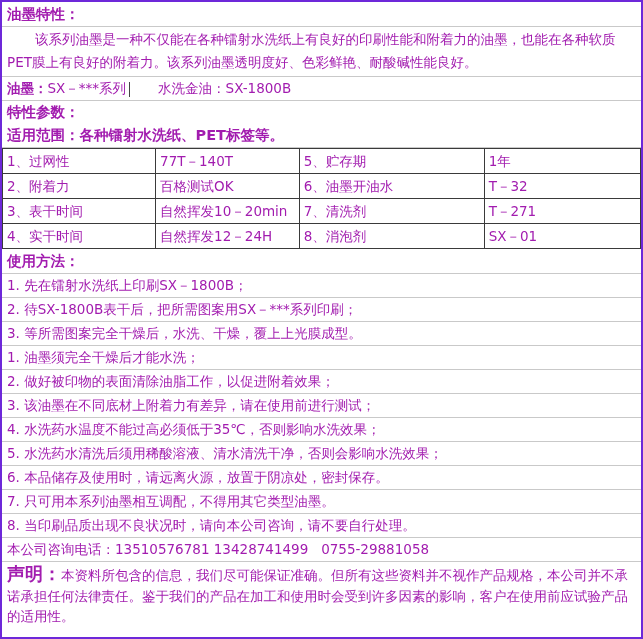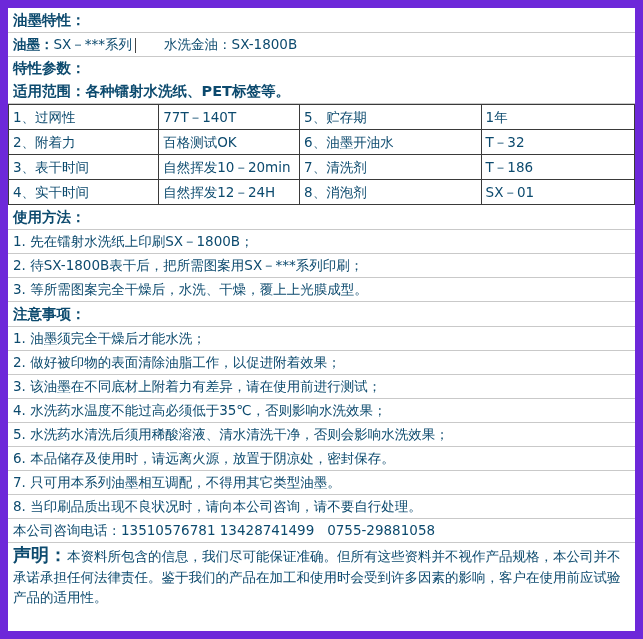--- a/index.html
+++ b/index.html
@@ -1,23 +1,23 @@
 <!DOCTYPE html>
 <html><head>
 <meta charset="utf-8">
 <style>
   html, body { margin:0; padding:0; background:#f2f2f2; }
   .page {
     box-sizing:border-box;
     width:643px; height:639px;
     margin:0;
     background:#ffffff;
-    border:8px solid #6d28d9;
+    border:2px solid #6d28d9;
     font-family:"DejaVu Sans", sans-serif;
-    color:#0c4a6e;
+    color:#a21caf;
     overflow:hidden;
   }
   .row {
     box-sizing:border-box;
     padding:0 5px;
     border-bottom:1px solid #c9c9c9;
     font-size:13.5px;
     line-height:23px;
     white-space:nowrap;
     overflow:hidden;
@@ -63,20 +63,21 @@
     border-bottom:none;
   }
 </style>
 </head>
 <body>
 
 <div class="page">
 
   <div class="row hdr">油墨特性：</div>
 
+  <div class="row para">该系列油墨是一种不仅能在各种镭射水洗纸上有良好的印刷性能和附着力的油墨，也能在各种软质PET膜上有良好的附着力。该系列油墨透明度好、色彩鲜艳、耐酸碱性能良好。</div>
 
   <div class="row">
     <span class="bold">油墨：</span><span>SX－***系列</span><span class="ink-divider"></span><span class="ink-label2">水洗金油：</span><span>SX-1800B</span>
   </div>
 
   <div class="row hdr" style="line-height:22px; border-bottom:none;">特性参数：</div>
 
   <div class="row hdr">
     <span>适用范围：</span><span>各种镭射水洗纸、PET标签等。</span>
   </div>
@@ -92,37 +93,36 @@
       <tr>
         <td class="c1">2、附着力</td>
         <td class="c2">百格测试OK</td>
         <td class="c3">6、油墨开油水</td>
         <td class="c4">T－32</td>
       </tr>
       <tr>
         <td class="c1">3、表干时间</td>
         <td class="c2">自然挥发10－20min</td>
         <td class="c3">7、清洗剂</td>
-        <td class="c4">T－186</td>
+        <td class="c4">T－271</td>
       </tr>
       <tr>
         <td class="c1">4、实干时间</td>
         <td class="c2">自然挥发12－24H</td>
         <td class="c3">8、消泡剂</td>
         <td class="c4">SX－01</td>
       </tr>
     </tbody>
   </table>
 
   <div class="row hdr">使用方法：</div>
   <div class="row">1. 先在镭射水洗纸上印刷SX－1800B；</div>
   <div class="row">2. 待SX-1800B表干后，把所需图案用SX－***系列印刷；</div>
   <div class="row">3. 等所需图案完全干燥后，水洗、干燥，覆上上光膜成型。</div>
 
-  <div class="row hdr">注意事项：</div>
   <div class="row">1. 油墨须完全干燥后才能水洗；</div>
   <div class="row">2. 做好被印物的表面清除油脂工作，以促进附着效果；</div>
   <div class="row">3. 该油墨在不同底材上附着力有差异，请在使用前进行测试；</div>
   <div class="row">4. 水洗药水温度不能过高必须低于35℃，否则影响水洗效果；</div>
   <div class="row">5. 水洗药水清洗后须用稀酸溶液、清水清洗干净，否则会影响水洗效果；</div>
   <div class="row">6. 本品储存及使用时，请远离火源，放置于阴凉处，密封保存。</div>
   <div class="row">7. 只可用本系列油墨相互调配，不得用其它类型油墨。</div>
   <div class="row">8. 当印刷品质出现不良状况时，请向本公司咨询，请不要自行处理。</div>
 
   <div class="row">

